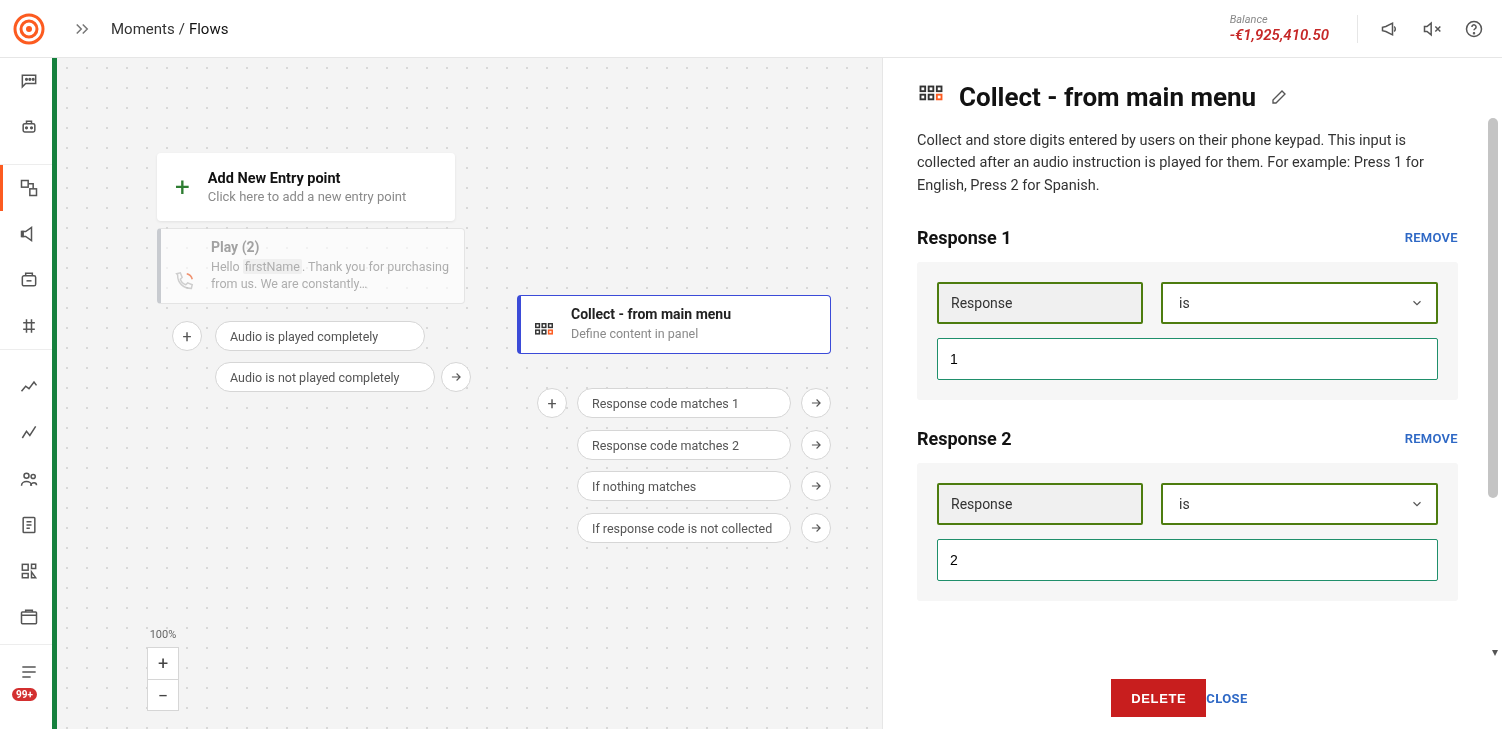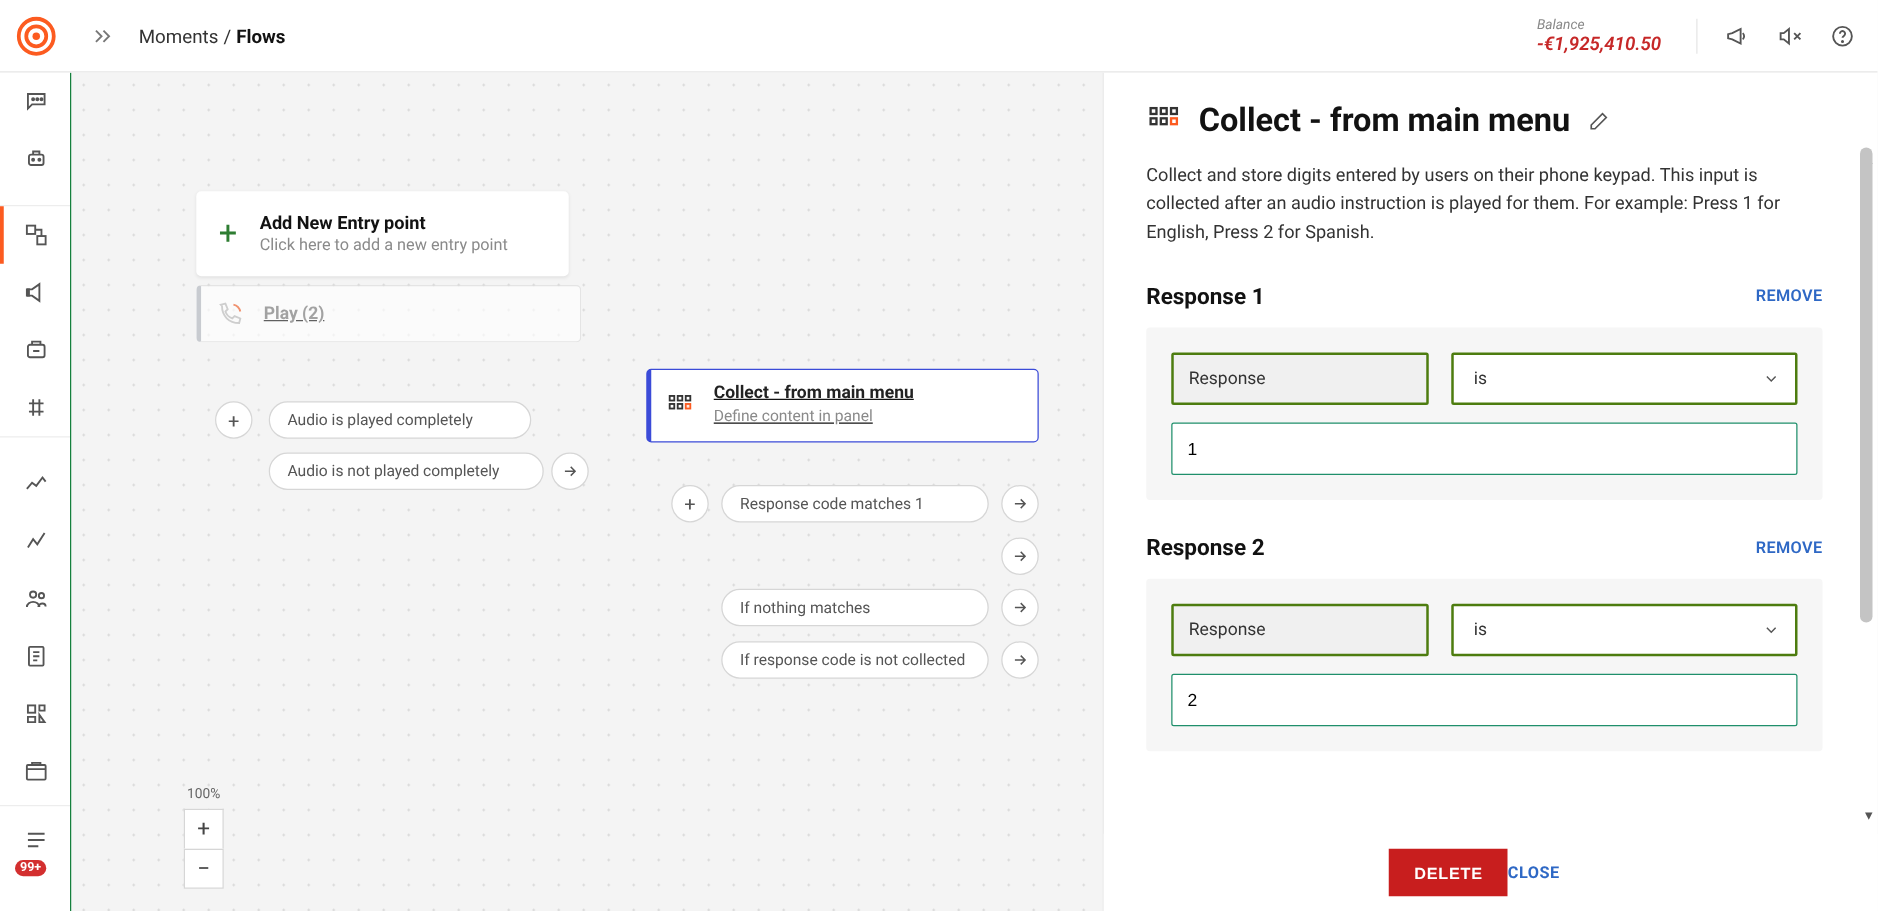--- a/index.html
+++ b/index.html
@@ -5,50 +5,50 @@
   * { box-sizing: border-box; margin: 0; padding: 0; }
   html, body { width: 1502px; height: 729px; font-family: -apple-system, BlinkMacSystemFont, "Segoe UI", Roboto, Arial, sans-serif; color: #121212; overflow: hidden; background: #fff; }
   
   .topbar { position: absolute; top: 0; left: 0; right: 0; height: 58px; border-bottom: 1px solid #e6e6e6; display: flex; align-items: center; padding: 0 18px 0 0; background: #fff; z-index: 30; }
   .logo { width: 57px; height: 57px; display:flex; align-items:center; justify-content:center; }
   .logo svg { width: 32px; height: 32px; }
   .expand { margin-left: 16px; color:#777; cursor:pointer; }
   .crumbs { margin-left: 20px; font-size: 15px; display:flex; gap:4px; align-items:center; }
   .crumbs .root { color:#333; }
   .crumbs .sep { color:#333; }
-  .crumbs .current { font-weight:700; }
+  .crumbs .current { font-weight:400; }
   .topbar-right { margin-left:auto; display:flex; align-items:center; gap: 22px; }
   .balance { text-align:left; margin-right: 6px; font-style: italic; }
   .balance .lbl { font-size:11px; color:#888; }
   .balance .amt { font-size:15px; font-weight:600; color:#c62828; }
   .vdiv { width:1px; height:28px; background:#e6e6e6; }
   .topicon { color:#555; cursor:pointer; }
 
   
-  .sidebar { position:absolute; top:58px; left:0; bottom:0; width:57px; border-right:1px solid #15803d; background:#fff; z-index:20; display:flex; flex-direction:column; }
+  .sidebar { position:absolute; top:58px; left:0; bottom:0; width:57px; border-right:5px solid #15803d; background:#fff; z-index:20; display:flex; flex-direction:column; }
   .sidegroup { border-top:1px solid #ededed; border-bottom:1px solid #ededed; }
   .sideitem { width:57px; height:46px; display:flex; align-items:center; justify-content:center; color:#555; cursor:pointer; position:relative; }
   .sideitem.active::before { content:""; position:absolute; left:0; top:0; bottom:0; width:3px; background:#fc5b20; }
   .sidebar .divider { height:1px; background:#ededed; margin:4px 0; }
   .badge { position:absolute; bottom:-6px; left:12px; background:#d32f2f; color:#fff; font-size:10px; font-weight:700; border-radius:8px; padding:1px 4px; }
 
   
   .workspace { position:absolute; top:58px; left:57px; right:0; bottom:0; }
   .canvas { position:absolute; inset:0; background:#f4f4f4;
     background-image: radial-gradient(#d8d8d8 1px, transparent 1px);
     background-size: 20px 20px; background-position: 0 0; overflow:hidden; }
 
   .entry-card { position:absolute; left:100px; top:95px; width:298px; height:68px; background:#fff; border-radius:4px; box-shadow:0 1px 3px rgba(0,0,0,.08); display:flex; align-items:center; gap:18px; padding:0 18px; cursor:pointer; }
   .entry-card .plus { color:#2e7d32; font-size:26px; line-height:1; }
   .entry-card .t { font-weight:700; font-size:14.5px; }
   .entry-card .s { font-size:13px; color:#8a8a8a; margin-top:2px; }
 
   .node { position:absolute; background:#fff; border:1px solid #dcdcdc; border-left:4px solid transparent; border-radius:4px; }
   .node.ghost { opacity:.65; filter:grayscale(10%); }
-  .node .hdr { display:flex; gap:14px; padding:10px 14px 10px 10px; align-items:center;text-decoration:underline; }
+  .node .hdr { display:flex; gap:14px; padding:10px 14px 10px 10px; align-items:flex-end; }
   .node .icon { width:26px; display:flex; justify-content:center; padding-top:2px; color:#fc5b20; }
   .node.ghost .icon { color:#bbb; }
   .node .title { font-weight:700; font-size:14px; color:#222; }
   .node .ghost-title { color:#777; }
   .node .sub { font-size:12.5px; color:#8a8a8a; margin-top:4px; line-height:1.35; }
   .node.ghost { border-left-color:#b0b6bf; }
   .node.collect { border:1px solid #3b4bd8; border-left:4px solid #3b4bd8; }
 
   .pill { position:absolute; height:30px; background:#fff; border:1px solid #d6d6d6; border-radius:15px; display:flex; align-items:center; padding:0 14px; font-size:12.5px; color:#555; }
   .circle-btn { width:30px; height:30px; border-radius:50%; background:#fff; border:1px solid #d6d6d6; display:flex; align-items:center; justify-content:center; position:absolute; cursor:pointer; color:#555; }
@@ -262,20 +262,23 @@
     <div class="node ghost" style="left:100px; top:170px; width:308px;">
       <div class="hdr">
         <div class="icon">
           <svg width="22" height="22" viewBox="0 0 24 24" fill="none" stroke="currentColor" stroke-width="1.6">
               <path d="M5 4c0 9 6 15 15 15l1-4-5-2-2 2c-3-1-5-3-6-6l2-2-2-5-4 1z"></path>
               <path d="M15 3a8 8 0 016 6" stroke="#fc5b20"></path>
             </svg>
         </div>
         <div style="flex:1">
           <div class="title ghost-title">Play (2)</div>
+          <div class="sub">
+            <span>Hello </span><span style="background:#eee;padding:0 2px;border-radius:2px;">firstName</span><span>. Thank you for purchasing from us. We are constantly…</span>
+          </div>
         </div>
       </div>
     </div>
 
     <div class="circle-btn" style="left:115px; top:263px;">+</div>
 
     <div class="pill" style="left:158px; top:263px; width:210px;">
       <span>Audio is played completely</span>
     </div>
     <div class="pill" style="left:158px; top:304px; width:220px;">
@@ -310,20 +313,23 @@
 
     <div class="pill" style="left:520px; top:330px; width:214px;">
         <span>Response code matches 1</span>
       </div>
     <div class="circle-btn" style="left:744px; top:330px;">
         <svg width="14" height="14" viewBox="0 0 24 24" fill="none" stroke="currentColor" stroke-width="2">
           <path d="M5 12h14M13 6l6 6-6 6"></path>
         </svg>
       </div>
 
+    <div class="pill" style="left:520px; top:372px; width:214px;">
+        <span>Response code matches 2</span>
+      </div>
     <div class="circle-btn" style="left:744px; top:372px;">
         <svg width="14" height="14" viewBox="0 0 24 24" fill="none" stroke="currentColor" stroke-width="2">
           <path d="M5 12h14M13 6l6 6-6 6"></path>
         </svg>
       </div>
 
     <div class="pill" style="left:520px; top:413px; width:214px;">
         <span>If nothing matches</span>
       </div>
     <div class="circle-btn" style="left:744px; top:413px;">

